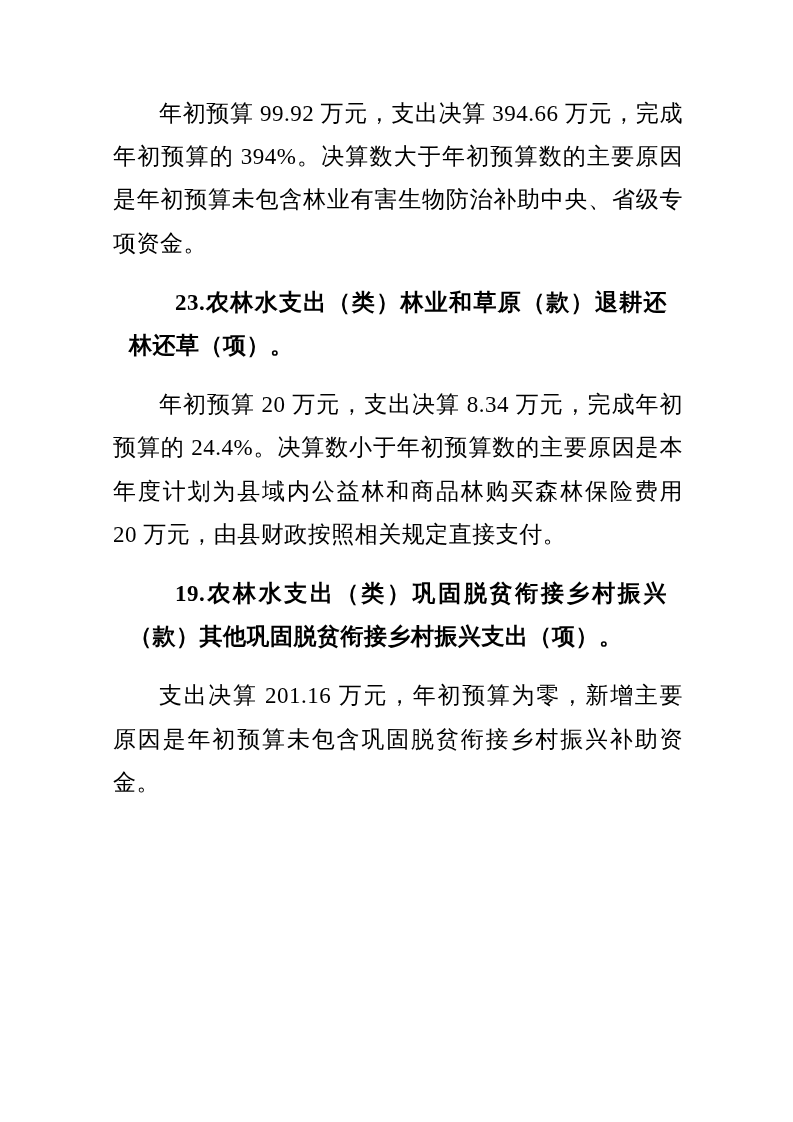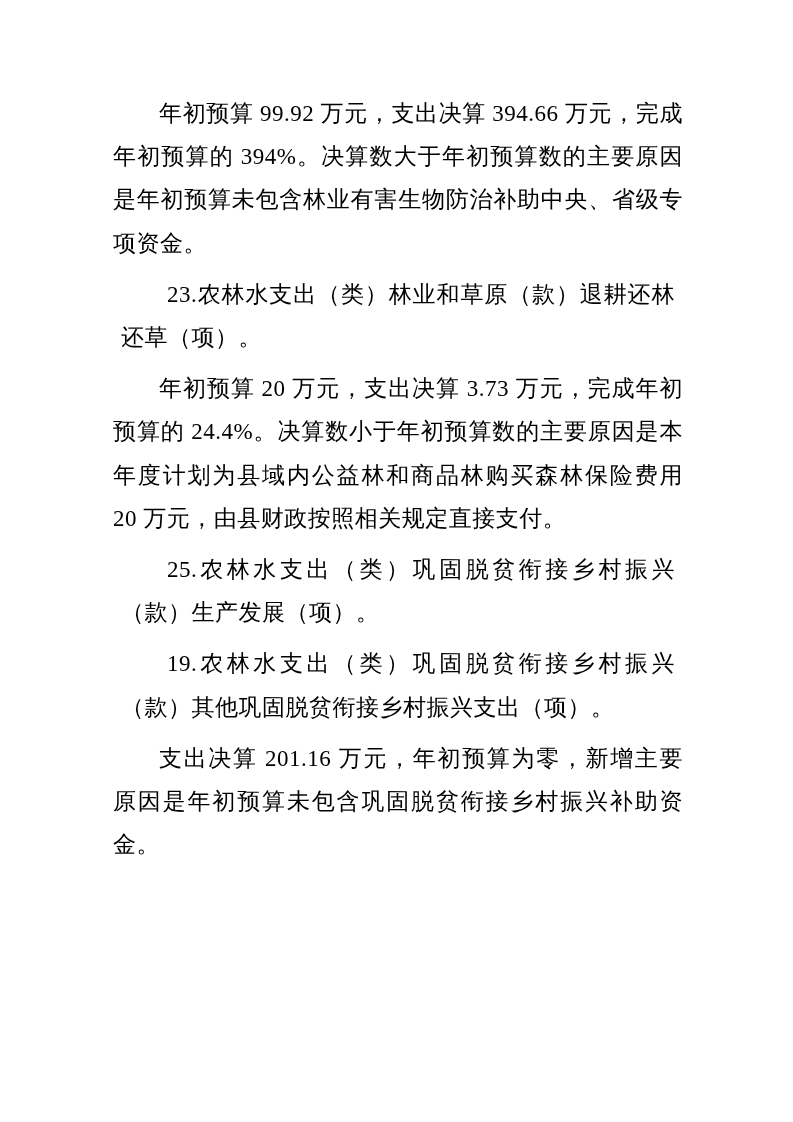--- a/index.html
+++ b/index.html
@@ -22,38 +22,37 @@
     color: #000000;
   }
   .doc-paragraph {
     margin: 0;
     text-indent: 2em;
     text-align: justify;
     font-weight: normal;
     letter-spacing: 0.5px;
   }
   .doc-heading {
-    margin: 8px;
+    margin: 16px;
     text-indent: 2em;
     text-align: justify;
-    font-weight: normal;
+    font-weight: bold;
     letter-spacing: 0.5px;
   }
 </style>
 </head>
 <body>
 
 <div class="page">
   <p class="doc-paragraph">年初预算 99.92 万元，支出决算 394.66 万元，完成年初预算的 394%。决算数大于年初预算数的主要原因是年初预算未包含林业有害生物防治补助中央、省级专项资金。</p>
 
   <p class="doc-heading">23.农林水支出（类）林业和草原（款）退耕还林还草（项）。</p>
 
 
 
-  <p class="doc-paragraph">年初预算 20 万元，支出决算 3.73 万元，完成年初预算的 24.4%。决算数小于年初预算数的主要原因是本年度计划为县域内公益林和商品林购买森林保险费用 20 万元，由县财政按照相关规定直接支付。</p>
+  <p class="doc-paragraph">年初预算 20 万元，支出决算 8.34 万元，完成年初预算的 24.4%。决算数小于年初预算数的主要原因是本年度计划为县域内公益林和商品林购买森林保险费用 20 万元，由县财政按照相关规定直接支付。</p>
 
-  <p class="doc-heading">25.农林水支出（类）巩固脱贫衔接乡村振兴（款）生产发展（项）。</p>
 
 
   <p class="doc-heading">19.农林水支出（类）巩固脱贫衔接乡村振兴（款）其他巩固脱贫衔接乡村振兴支出（项）。</p>
 
   <p class="doc-paragraph">支出决算 201.16 万元，年初预算为零，新增主要原因是年初预算未包含巩固脱贫衔接乡村振兴补助资金。</p>
 </div>
 
 </body></html>

